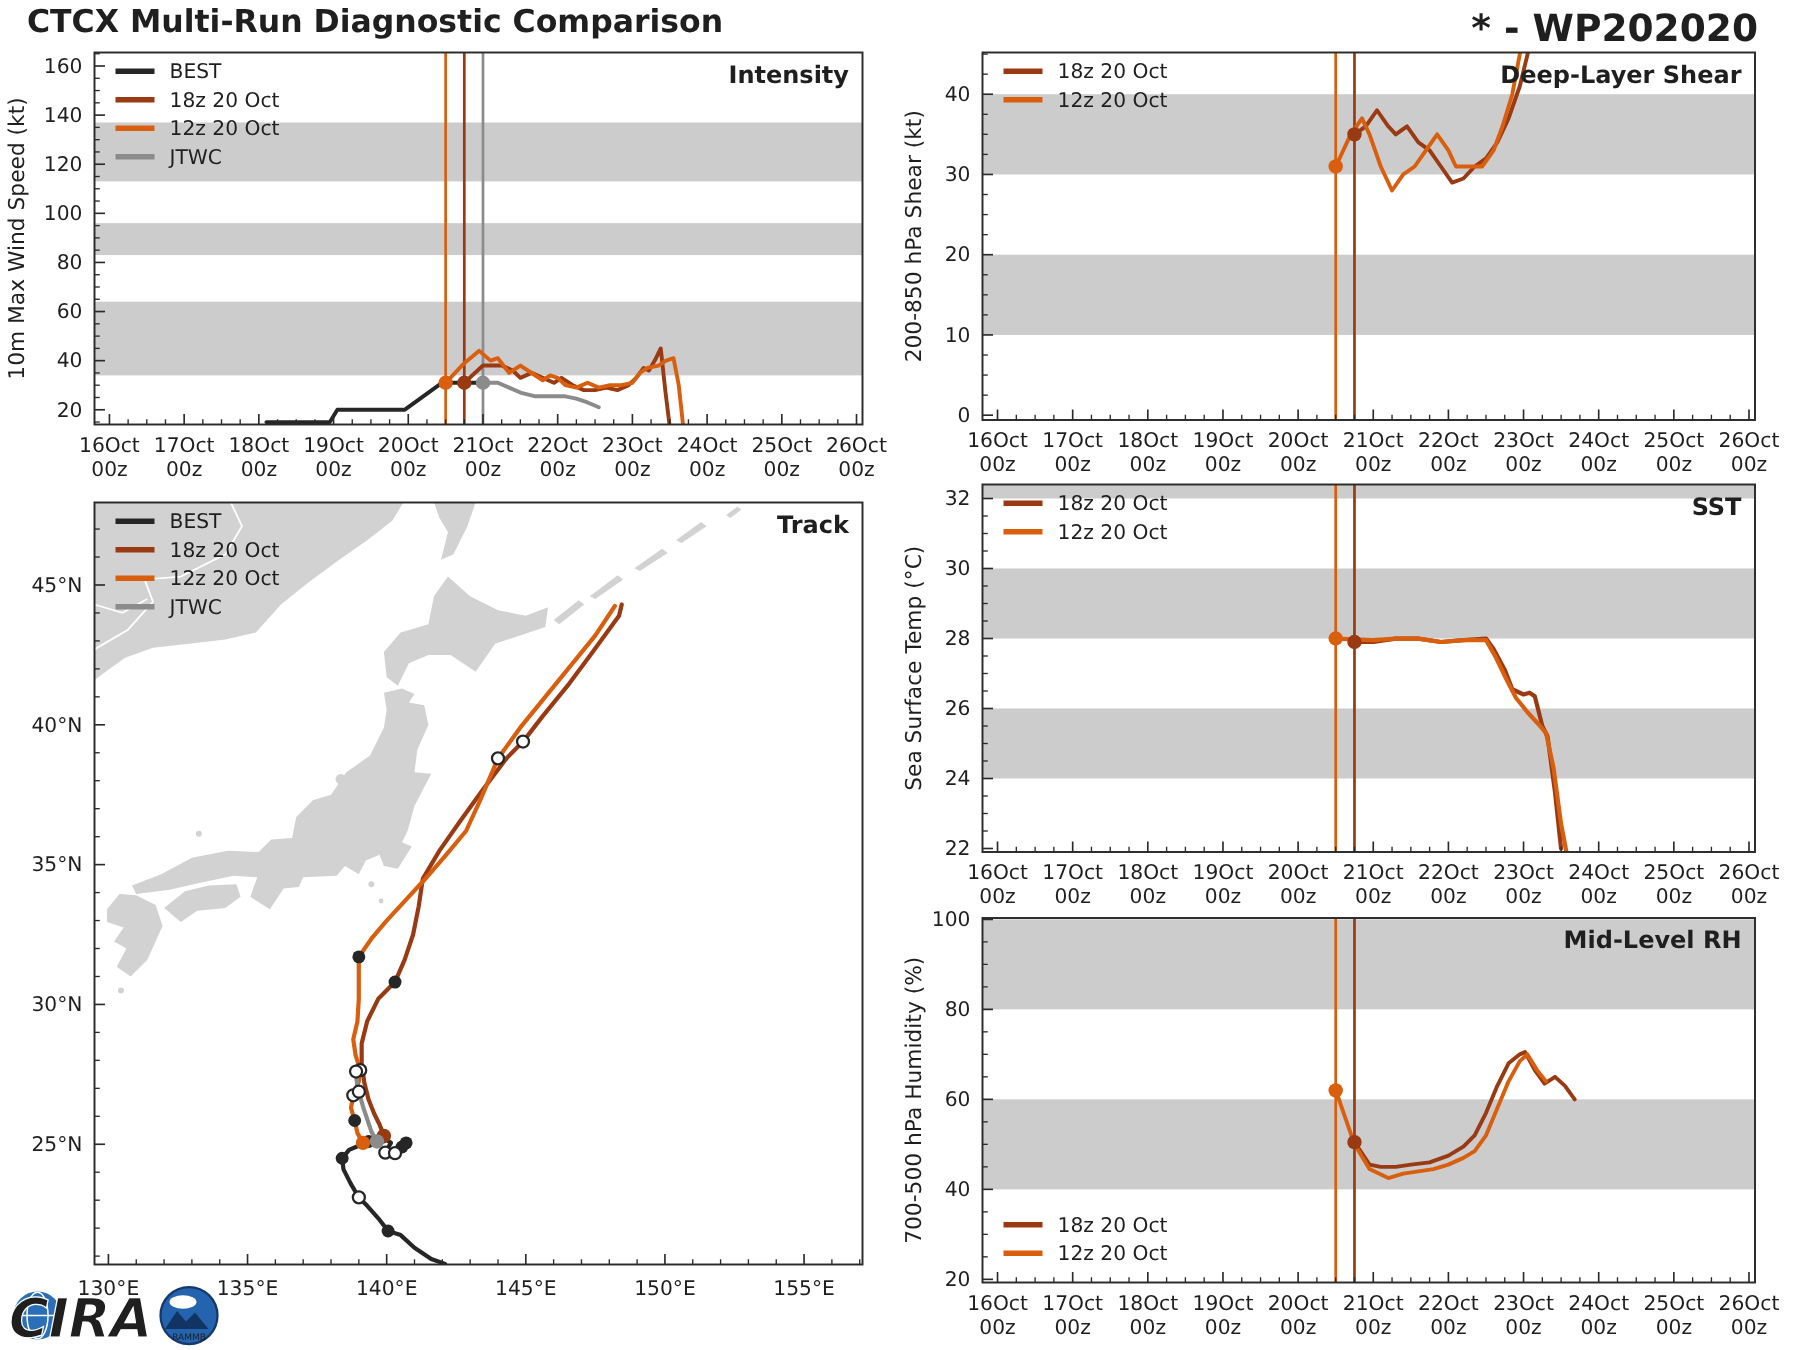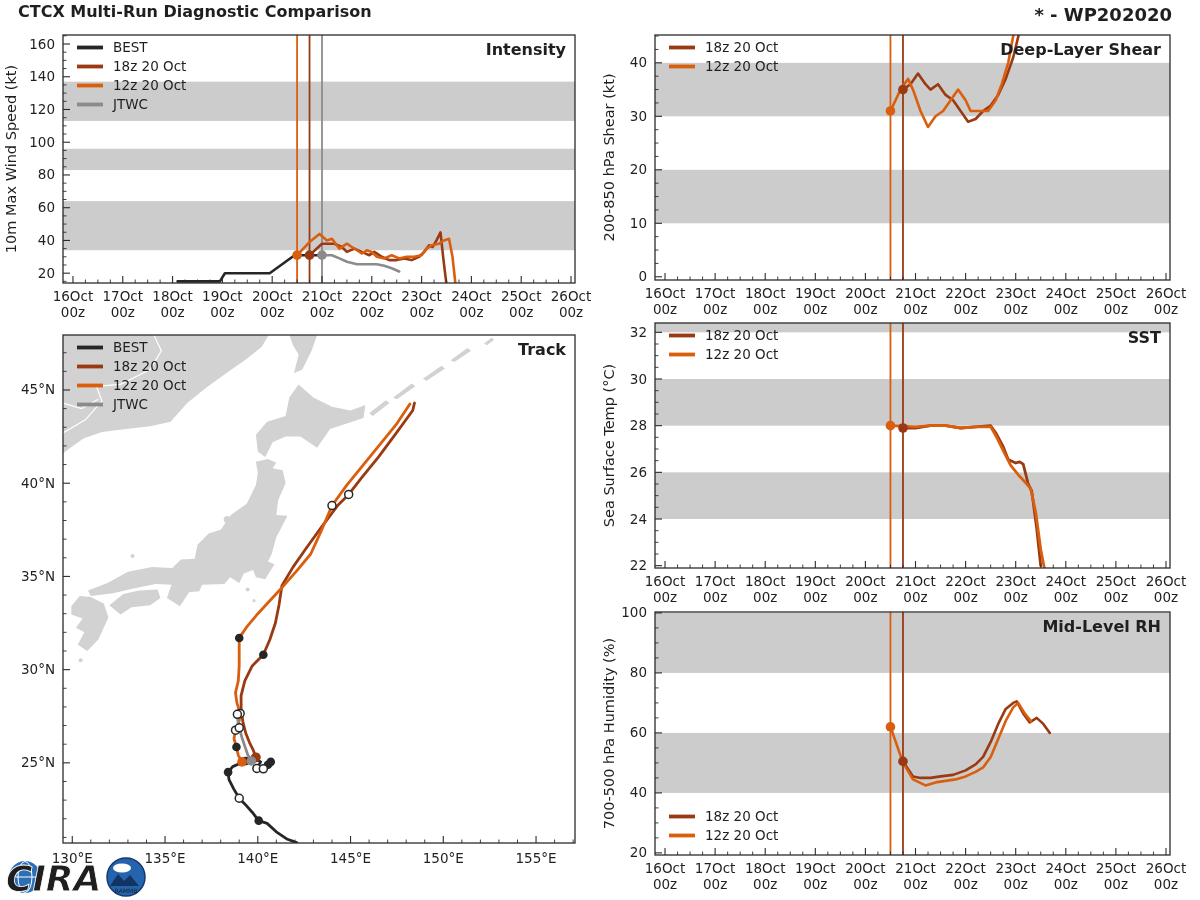--- a/index.html
+++ b/index.html
@@ -1,20 +1,20 @@
 <!DOCTYPE html>
 <html><head>
 <meta charset="utf-8">
 <style>
   html,body{margin:0;padding:0;background:#ffffff;}
   .stage{position:relative;width:1200px;height:900px;background:#ffffff;overflow:hidden;
          font-family:"DejaVu Sans","Liberation Sans",sans-serif;color:#1f1f1f;}
   .panel{position:absolute;margin:0;padding:0;}
-  .hdr-title{position:absolute;left:18px;top:2px;font-size:16px;font-weight:bold;color:#1f1f1f;}
-  .hdr-storm{position:absolute;right:28px;top:4px;font-size:18px;font-weight:bold;color:#1f1f1f;}
+  .hdr-title{position:absolute;left:18px;top:2px;font-size:21px;font-weight:bold;color:#1f1f1f;}
+  .hdr-storm{position:absolute;right:28px;top:4px;font-size:25px;font-weight:bold;color:#1f1f1f;}
   svg text{font-family:"DejaVu Sans","Liberation Sans",sans-serif;fill:#1f1f1f;}
   .logo{position:absolute;left:4px;top:850px;}
 </style>
 </head>
 <body>
 
 <div class="stage">
   <div class="hdr-title">CTCX Multi-Run Diagnostic Comparison</div>
   <div class="hdr-storm">* - WP202020</div>
 

